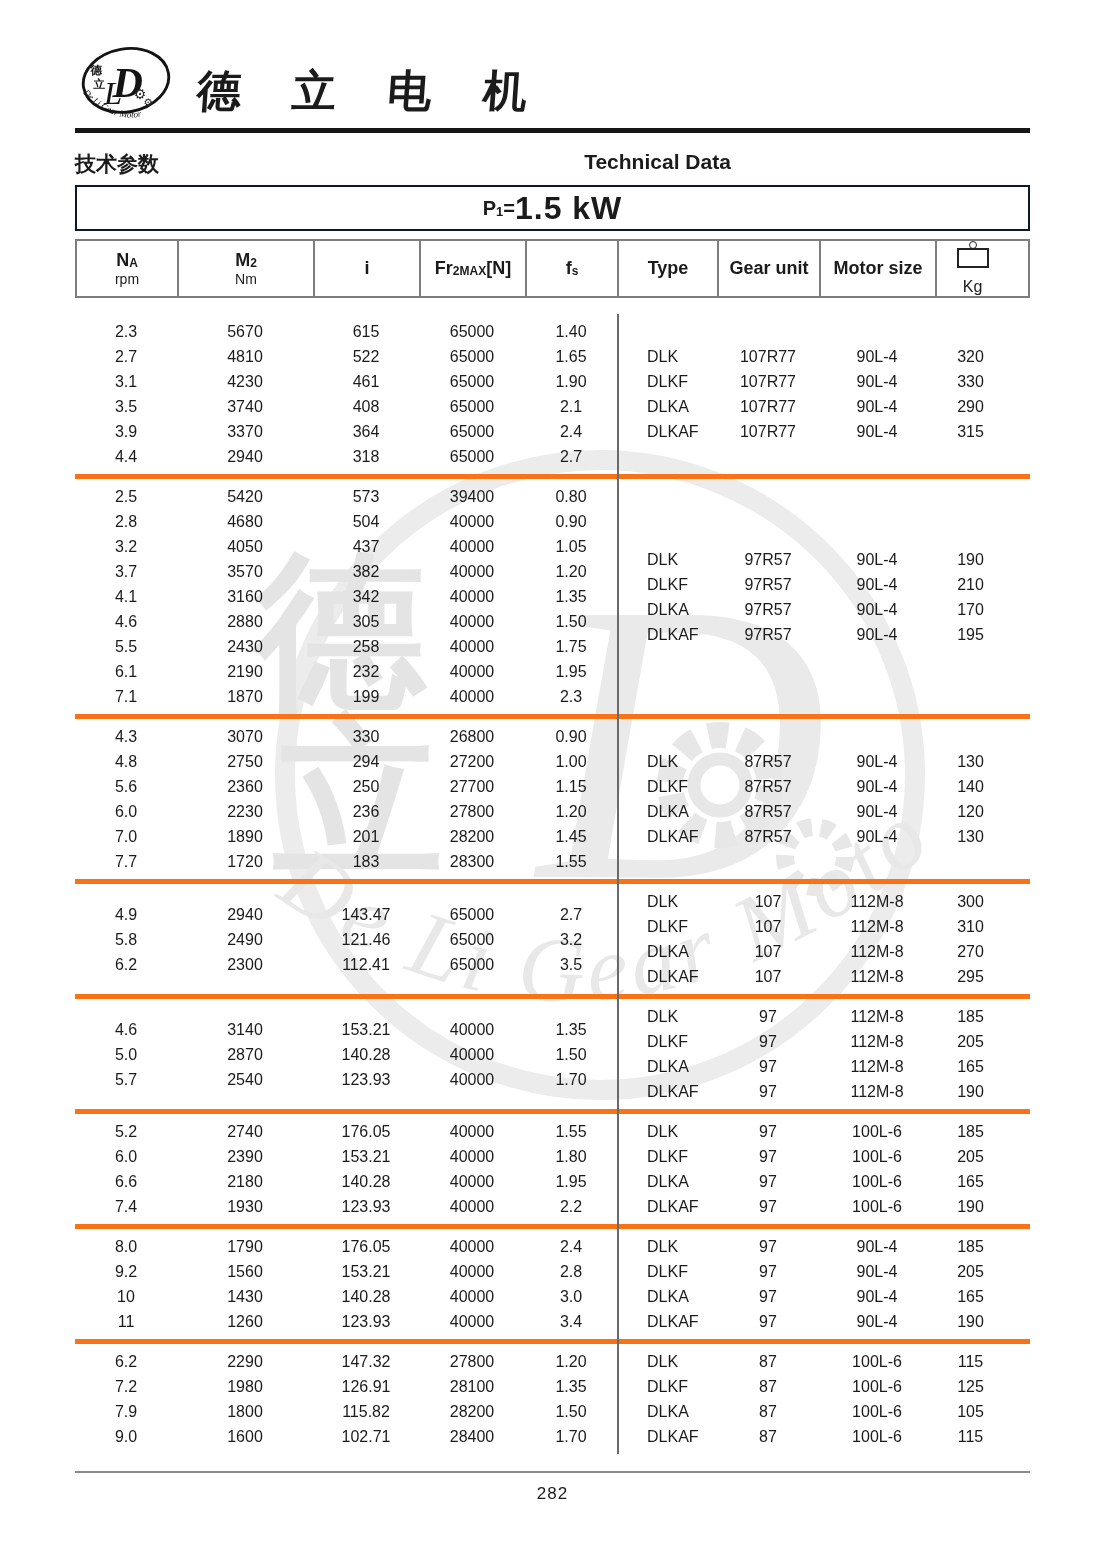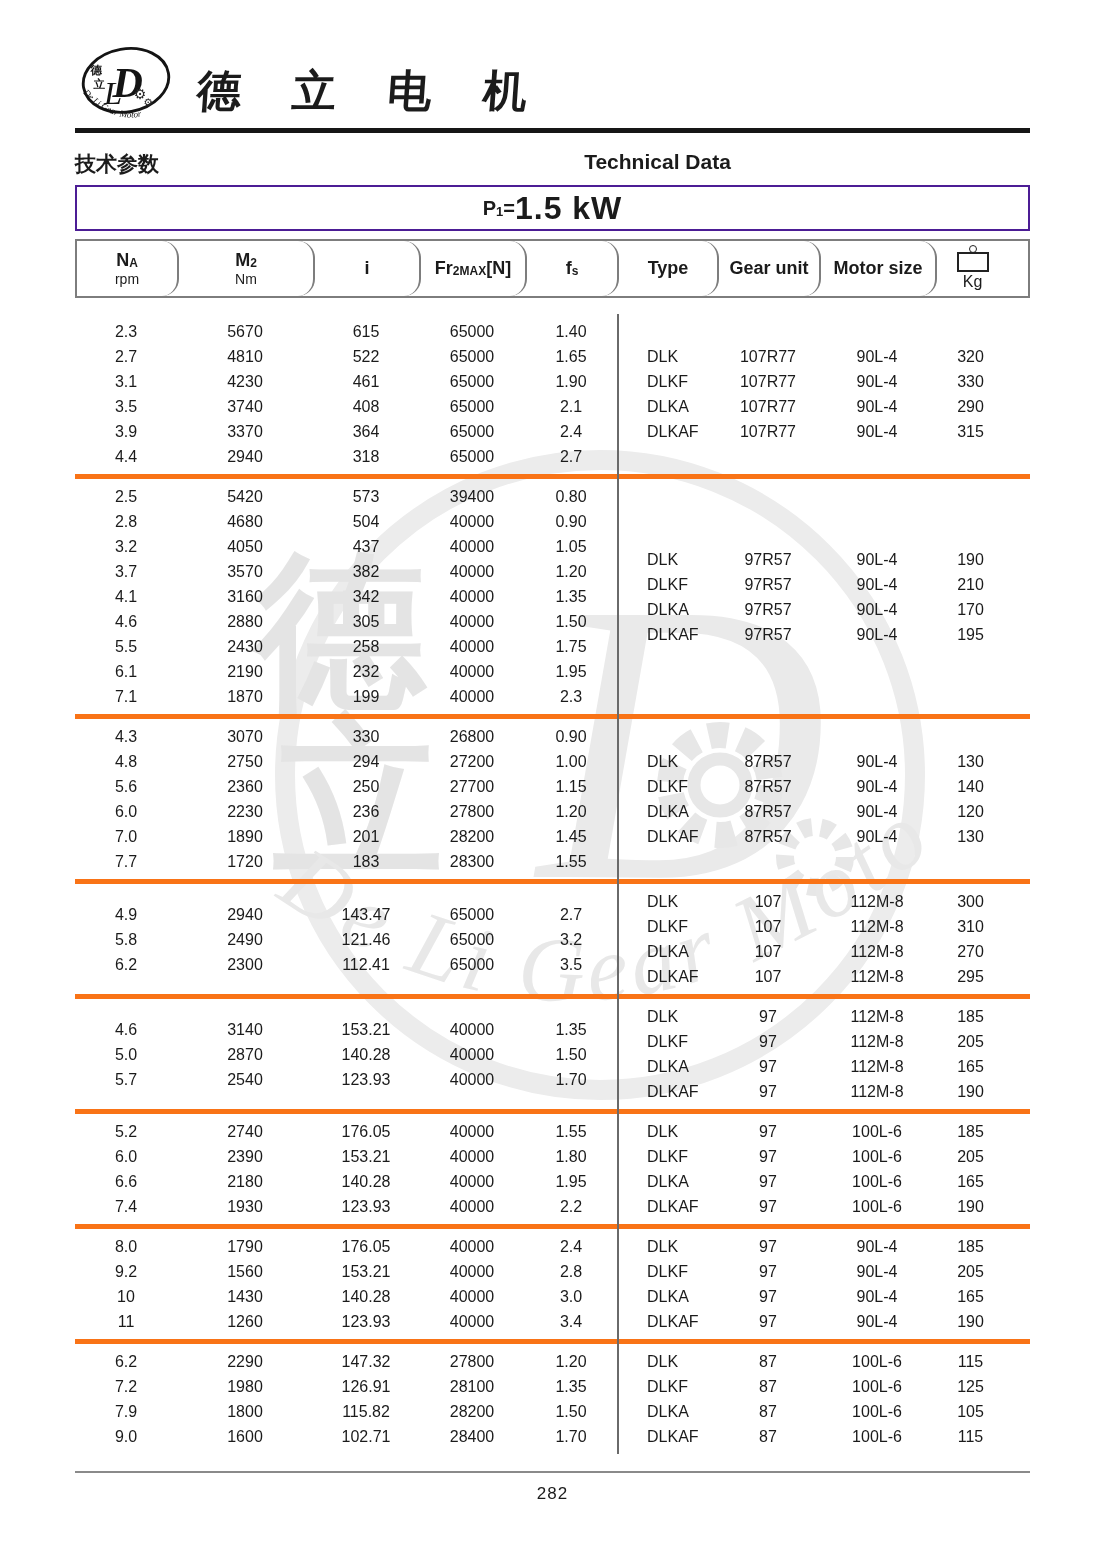--- a/index.html
+++ b/index.html
@@ -41,40 +41,40 @@
   .sec-cn { font-size: 21px; font-weight: bold; }
   .sec-en {
     position: absolute; top: 0;
     left: calc(50% + 105px); transform: translateX(-50%);
     font-size: 21px; font-weight: bold; white-space: nowrap;
   }
 
   
   .power-box {
     margin-top: 9px; height: 46px;
-    border: 2px solid #4c1d95;
+    border: 2px solid #0f172a;
     display: flex; align-items: center; justify-content: center;
   }
   .p-small { font-size: 20px; font-weight: bold; }
   .p-small .sub { font-size: 13px; vertical-align: -0.1em; }
   .p-big { font-size: 32px; font-weight: bold; letter-spacing: 1px; }
 
   
   .col-header {
     margin-top: 8px; height: 59px;
     border: 2px solid #7d7d7d;
     display: flex;
   }
   .hcol {
     border-right: 2px solid #7d7d7d;
     display: flex; flex-direction: column;
     align-items: center; justify-content: center;
-    line-height: 1.15; text-align: center; border-radius: 17px;
-  }
-  .hcol:last-child { border-right: none; }
+    line-height: 1.15; text-align: center;
+  }
+  .hcol:last-child { border-right: none; justify-content: space-between; }
   .h-main { font-size: 18px; font-weight: bold; white-space: nowrap; }
   .h-main .sub { font-size: 12px; vertical-align: -0.12em; }
   .h-unit { font-size: 14px; }
   .kg-label { font-size: 16px; margin-top: 1px; }
 
   
   .c-na { width: 102px; } .c-m2 { width: 136px; } .c-i { width: 106px; }
   .c-fr { width: 106px; } .c-fs { width: 92px; }
   .c-type { width: 100px; } .c-gear { width: 102px; }
   .c-motor { width: 116px; } .c-kg { width: 71px; }

